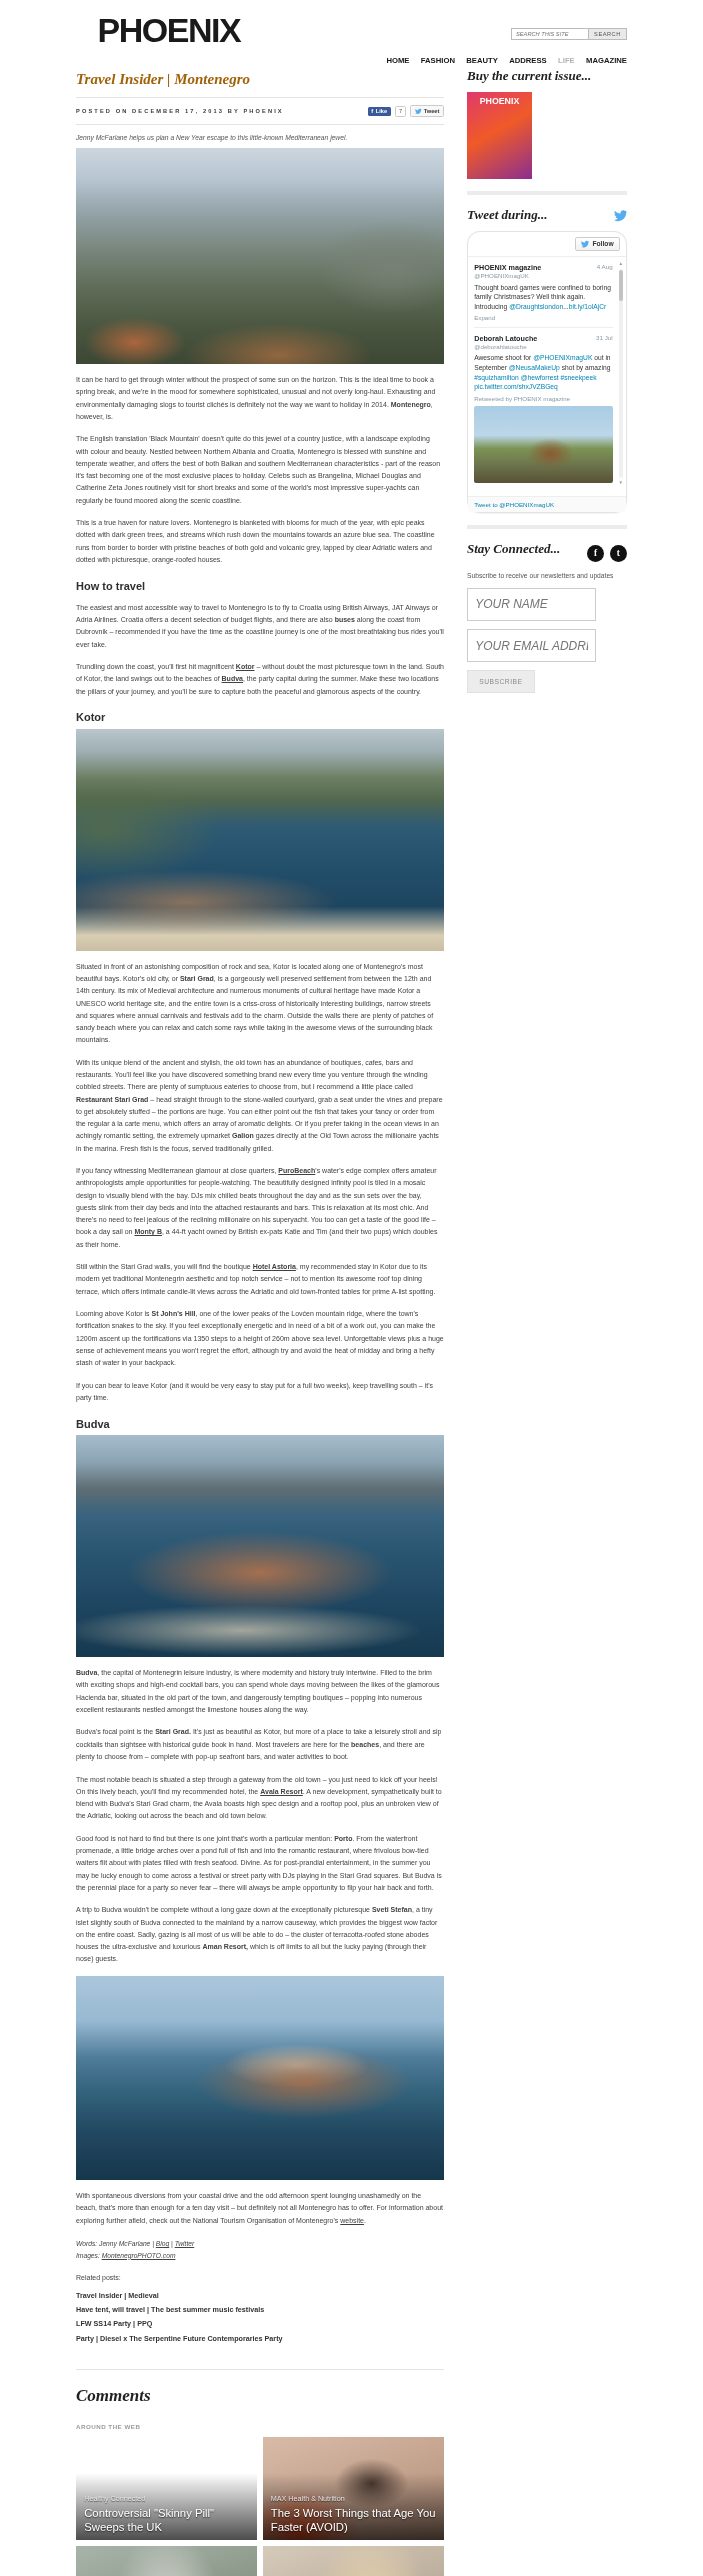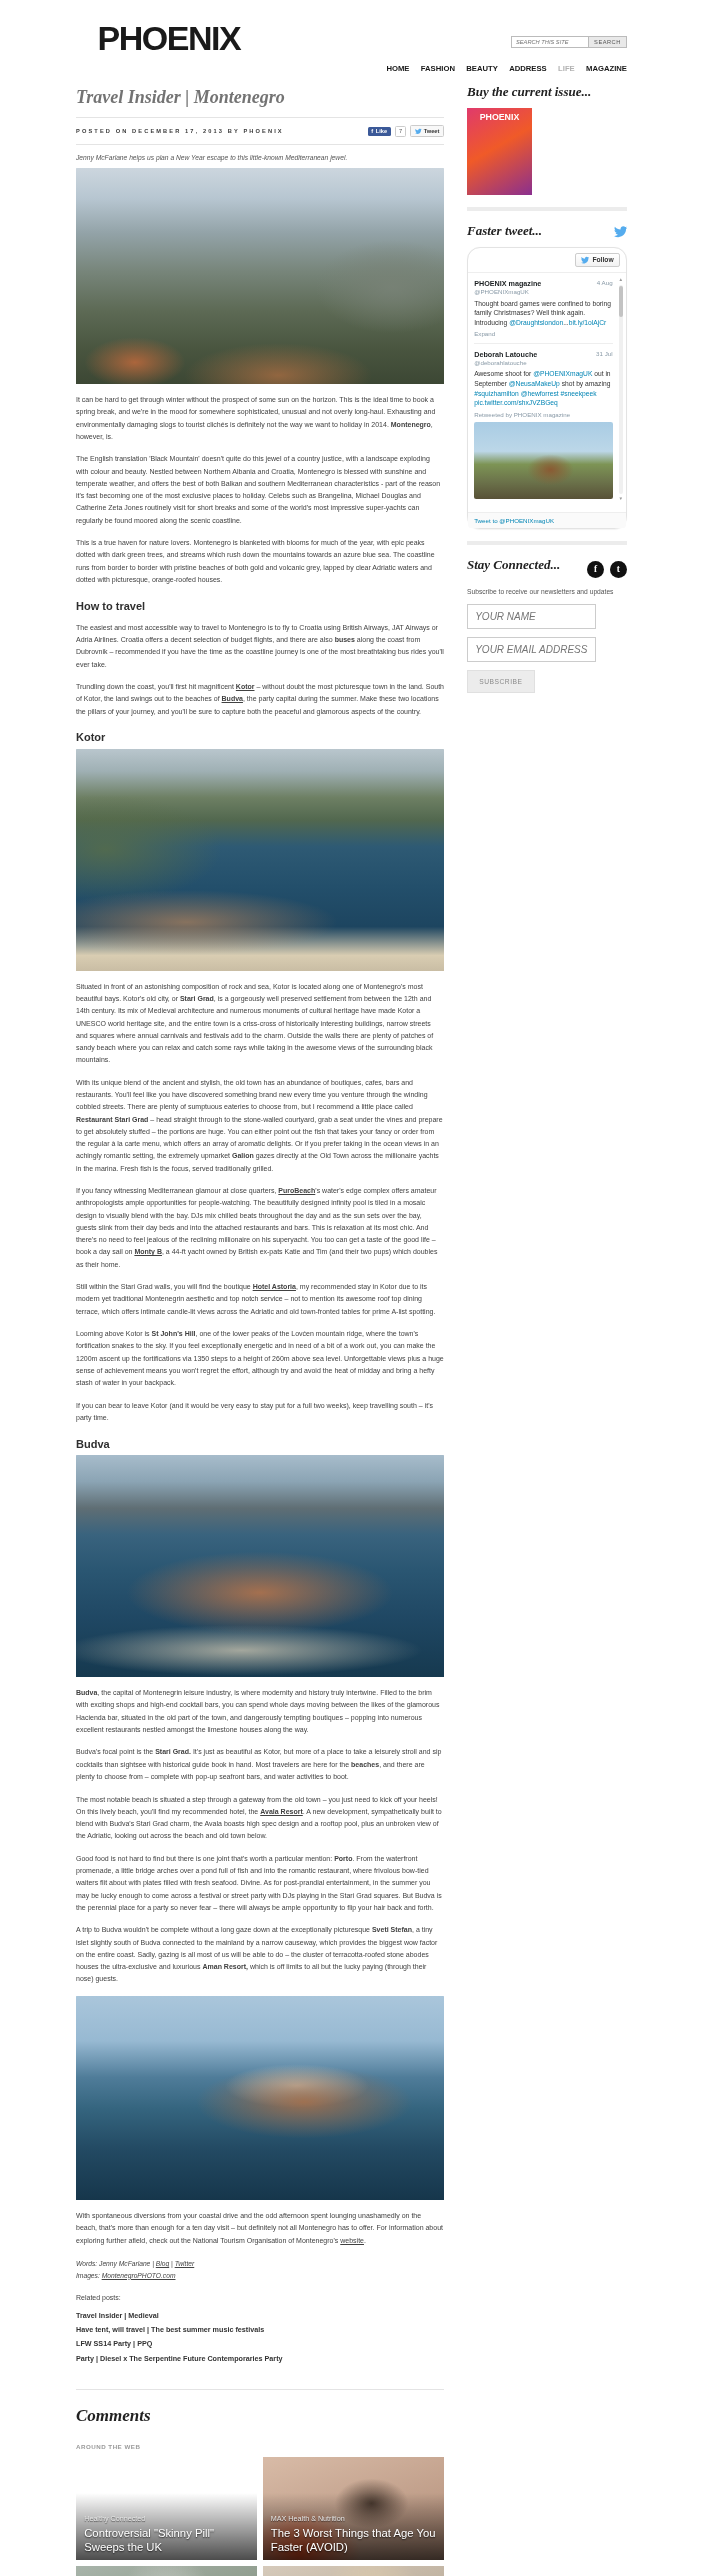--- a/index.html
+++ b/index.html
@@ -1,36 +1,36 @@
 <!DOCTYPE html>
 <html style="font-size:8.2px"><head>
 <meta charset="utf-8">
 <title>Travel Insider | Montenegro</title>
 <style>
   * { margin:0; padding:0; box-sizing:border-box; }
   body { background:#fff; font-family:"Liberation Sans", sans-serif; color:#3f3f3f; }
-  .wrap { width:551px; margin:12px auto; }
+  .wrap { width:551px; margin:4px auto; }
 
   
   .site-header { position:relative; padding:9.3px 0 3.1px 0; }
   .logo { font-weight:900; font-size:34px; letter-spacing:-1.5px; color:#1a1a1a; line-height:1; padding-left:21.6px; }
   .search-box { position:absolute; right:0; top:14.4px; display:flex; }
   .search-box input { width:78px; height:12.4px; border:0.5px solid #bbb; padding:0 4.1px; font-style:italic; font-size:5.7px; color:#888; }
   .search-box button { height:12.4px; border:0.5px solid #bbb; border-left:none; background:#e9e9e9; font-size:5.7px; color:#555; padding:0 5.2px; letter-spacing:0.5px; }
   .main-nav { position:absolute; right:0; top:43px; display:flex; gap:11.3px; }
   .main-nav a { text-decoration:none; color:#181818; font-weight:bold; font-size:7.7px; letter-spacing:0px; }
   .main-nav a.active { color:#b3b3b3; }
 
   
   .content { display:flex; margin-top:13.4px; }
   .article-col { width:368px; }
   .side-col { width:160px; margin-left:23px; }
 
   
-  h1.post-title { font-family:"Liberation Serif", serif; font-style:italic; font-weight:bold; font-size:18px; color:#737373; margin:3.1px 0 9.3px 0; }
+  h1.post-title { font-family:"Liberation Serif", serif; font-style:italic; font-weight:bold; font-size:15px; color:#a16207; margin:3.1px 0 9.3px 0; }
   .rule { border:none; border-top:0.5px solid #e4e4e4; margin:5.2px 0; }
   .posted-row { display:flex; align-items:center; justify-content:space-between; padding:2.1px 0; }
   .posted { font-size:5.7px; font-weight:bold; letter-spacing:2.1px; color:#3a3a3a; }
   .share-btns { display:flex; gap:4.1px; align-items:center; }
   .fb-like { display:flex; align-items:center; background:#3b5998; color:#fff; font-size:5.7px; font-weight:bold; border-radius:1.5px; padding:1.5px 3.6px; gap:2.6px; }
   .like-count { background:#fff; border:0.5px solid #ccc; border-radius:1.5px; color:#555; font-size:5.7px; padding:1.5px 3.1px; }
   .tweet-btn { display:flex; align-items:center; gap:2.1px; background:#f8f8f8; border:0.5px solid #ccc; border-radius:1.5px; color:#333; font-size:5.7px; font-weight:bold; padding:1.5px 3.6px; }
   .intro { font-style:italic; color:#555; font-size:6.7px; margin:8.2px 0 7.2px 0; }
   .photo { width:100%; border-radius:0.5px; }
   .ph1 { height:216px;
@@ -107,21 +107,21 @@
   .tw-expand { color:#8899a6; font-size:6.2px; margin-top:2.1px; }
   .tw-rt { color:#8899a6; font-size:6.2px; margin-top:3.1px; }
   .tw-photo { margin-top:4.1px; height:77px; border-radius:2.1px;
     background: radial-gradient(31px 20.6px at 55% 62%, #8a5a33 0%, rgba(138,90,51,0) 75%),
     linear-gradient(180deg,#a9cce4 0%,#bcd7e8 38%,#7d9455 55%,#6b724a 78%,#585137 100%); }
   .tw-footer { border-top:0.5px solid #eee; background:#fafafa; border-radius:0 0 3.1px 3.1px; padding:4.1px 6.2px; font-size:6.2px; color:#0084b4; }
   .sc-head { display:flex; align-items:center; justify-content:space-between; }
   .sc-icons { display:flex; gap:5.2px; }
   .circle-ic { width:17.5px; height:17.5px; border-radius:50%; background:#111; color:#fff; font-weight:bold; font-size:9.3px; display:flex; align-items:center; justify-content:center; font-family:"Liberation Serif", serif; }
   .sub-text { font-size:6.7px; color:#555; margin:6.2px 0 9.3px 0; }
-  .side-col input.nl { display:block; width:129px; height:25px; border:0.5px solid #ccc; padding:0 7.2px; font-style:italic; font-size:10px; color:#999; margin-bottom:8.2px; background:#fff; }
+  .side-col input.nl { display:block; width:129px; height:33px; border:0.5px solid #ccc; padding:0 7.2px; font-style:italic; font-size:12px; color:#999; margin-bottom:8.2px; background:#fff; }
   .subscribe-btn { background:#ececec; border:0.5px solid #e0e0e0; color:#8a8a8a; font-size:6.7px; letter-spacing:0.5px; padding:6.7px 11.3px; }
 
   svg.ic { display:inline-block; vertical-align:middle; }
 </style>
 </head>
 <body>
 
 <header class="site-header">
   <div class="wrap" style="position:relative;">
     <div class="logo">PHOENIX</div>
@@ -236,21 +236,21 @@
     <h2 class="side-h">Buy the current issue...</h2>
     <div class="issue-row">
       <div class="cover">
           <span>PHOENIX</span>
         </div>
     </div>
 
     <hr class="side-div">
 
     <div class="tw-head">
-      <h2 class="side-h" style="margin-bottom:0;">Faster tweet...</h2>
+      <h2 class="side-h" style="margin-bottom:0;">Tweet during...</h2>
       <svg class="bird" viewBox="0 0 24 24">
           <path d="M23.954 4.569c-.885.389-1.83.654-2.825.775 1.014-.611 1.794-1.574 2.163-2.723-.951.555-2.005.959-3.127 1.184-.896-.959-2.173-1.559-3.591-1.559-2.717 0-4.92 2.203-4.92 4.917 0 .39.045.765.127 1.124C7.691 8.094 4.066 6.13 1.64 3.161c-.427.722-.666 1.561-.666 2.475 0 1.71.87 3.213 2.188 4.096-.807-.026-1.566-.248-2.228-.616v.061c0 2.385 1.693 4.374 3.946 4.827-.413.111-.849.171-1.296.171-.314 0-.615-.03-.916-.086.631 1.953 2.445 3.377 4.604 3.417-1.68 1.319-3.809 2.105-6.102 2.105-.39 0-.779-.023-1.17-.067 2.189 1.394 4.768 2.209 7.557 2.209 9.054 0 13.999-7.496 13.999-13.986 0-.209 0-.42-.015-.63.961-.689 1.8-1.56 2.46-2.548l-.047-.02z"></path>
         </svg>
     </div>
 
     <div class="tw-widget">
       <div class="tw-top">
         <span class="follow-btn">
           <svg class="bird" viewBox="0 0 24 24">
               <path d="M23.954 4.569c-.885.389-1.83.654-2.825.775 1.014-.611 1.794-1.574 2.163-2.723-.951.555-2.005.959-3.127 1.184-.896-.959-2.173-1.559-3.591-1.559-2.717 0-4.92 2.203-4.92 4.917 0 .39.045.765.127 1.124C7.691 8.094 4.066 6.13 1.64 3.161c-.427.722-.666 1.561-.666 2.475 0 1.71.87 3.213 2.188 4.096-.807-.026-1.566-.248-2.228-.616v.061c0 2.385 1.693 4.374 3.946 4.827-.413.111-.849.171-1.296.171-.314 0-.615-.03-.916-.086.631 1.953 2.445 3.377 4.604 3.417-1.68 1.319-3.809 2.105-6.102 2.105-.39 0-.779-.023-1.17-.067 2.189 1.394 4.768 2.209 7.557 2.209 9.054 0 13.999-7.496 13.999-13.986 0-.209 0-.42-.015-.63.961-.689 1.8-1.56 2.46-2.548l-.047-.02z"></path>

